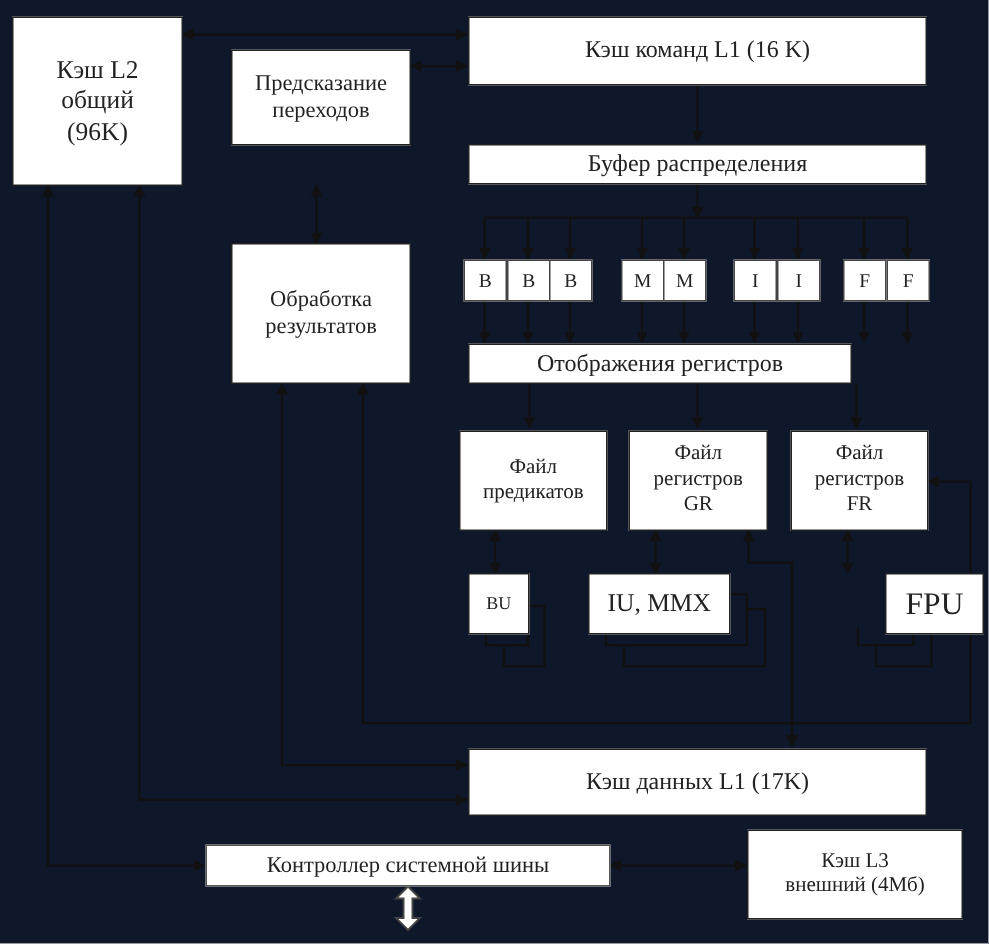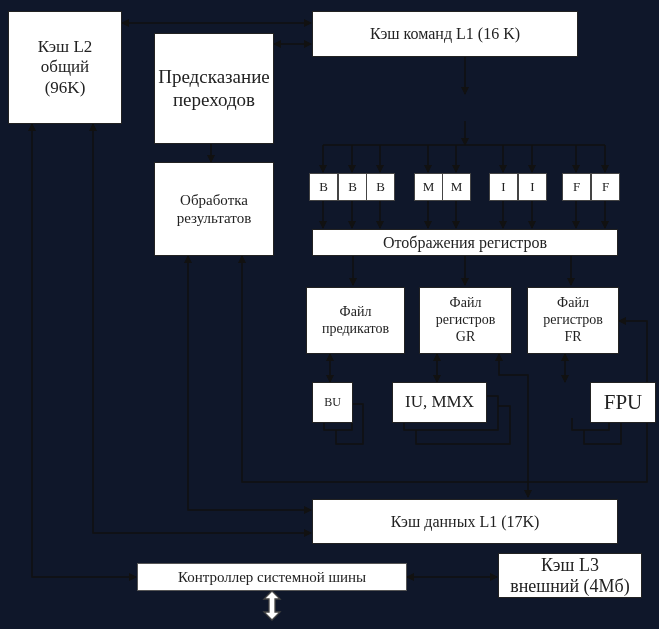--- a/index.html
+++ b/index.html
@@ -90,30 +90,33 @@
     <polyline points="597,393 609,393 609,430 572,430 572,418" fill="none"></polyline>
     <polyline points="609,404 621,404 621,444 584,444 584,430" fill="none"></polyline>
   </g>
 </svg>
 
 <div class="box" style="left:8px;top:11px;width:114px;height:113px;font-size:17px;">
   <span class="lbl">Кэш  L2
 общий
 (96K)</span>
     </div>
-<div class="box" style="left:154px;top:33px;width:120px;height:111px;font-size:19px;">
+<div class="box" style="left:154px;top:33px;width:120px;height:64px;font-size:15px;">
   <span class="lbl">Предсказание
 переходов</span>
     </div>
 <div class="box" style="left:154px;top:162px;width:120px;height:94px;font-size:15px;">
   <span class="lbl">Обработка
 результатов</span>
     </div>
-<div class="box" style="left:312px;top:11px;width:266px;height:46px;font-size:16px;">
+<div class="box" style="left:312px;top:11px;width:306px;height:46px;font-size:16px;">
   <span class="lbl">Кэш  команд L1 (16 K)</span>
+    </div>
+<div class="box" style="left:312px;top:96px;width:306px;height:27px;font-size:16px;">
+  <span class="lbl">Буфер распределения</span>
     </div>
 
 <div id="ports">
       <div class="box" style="left: 309px; top: 173px; width: 29px; height: 28px; font-size: 13px; border-width: 1.3px; border-color: rgb(68, 68, 68);">
         <span>B</span>
       </div>
       <div class="box" style="left: 338px; top: 173px; width: 29px; height: 28px; font-size: 13px; border-width: 1.3px; border-color: rgb(68, 68, 68);">
         <span>B</span>
       </div>
       <div class="box" style="left: 366px; top: 173px; width: 29px; height: 28px; font-size: 13px; border-width: 1.3px; border-color: rgb(68, 68, 68);">
@@ -132,21 +135,21 @@
         <span>I</span>
       </div>
       <div class="box" style="left: 562px; top: 173px; width: 29px; height: 28px; font-size: 13px; border-width: 1.3px; border-color: rgb(68, 68, 68);">
         <span>F</span>
       </div>
       <div class="box" style="left: 591px; top: 173px; width: 29px; height: 28px; font-size: 13px; border-width: 1.3px; border-color: rgb(68, 68, 68);">
         <span>F</span>
       </div>
     </div>
 
-<div class="box" style="left:312px;top:229px;width:306px;height:27px;font-size:16px;">
+<div class="box" style="left:312px;top:229px;width:256px;height:27px;font-size:16px;">
   <span class="lbl">Отображения регистров</span>
     </div>
 <div class="box" style="left:306px;top:287px;width:99px;height:67px;font-size:14px;">
   <span class="lbl">Файл
 предикатов</span>
     </div>
 <div class="box" style="left:419px;top:287px;width:93px;height:67px;font-size:14px;">
   <span class="lbl">Файл
 регистров
 GR</span>
@@ -164,17 +167,17 @@
     </div>
 <div class="box" style="left:550px;top:382px;width:66px;height:41px;font-size:21px;margin-left:40px;">
   <span class="lbl">FPU</span>
     </div>
 <div class="box" style="left:312px;top:499px;width:306px;height:45px;font-size:16px;">
   <span class="lbl">Кэш  данных L1 (17K)</span>
     </div>
 <div class="box thin" style="left:137px;top:563px;width:270px;height:28px;font-size:15px;">
   <span class="lbl">Контроллер системной шины</span>
     </div>
-<div class="box" style="left:498px;top:553px;width:144px;height:45px;font-size:18px;line-height:1.15;">
+<div class="box" style="left:498px;top:553px;width:144px;height:60px;font-size:14px;line-height:1.15;">
   <span class="lbl">Кэш L3
 внешний (4Мб)</span>
     </div>
 </div>
 
 </body></html>

